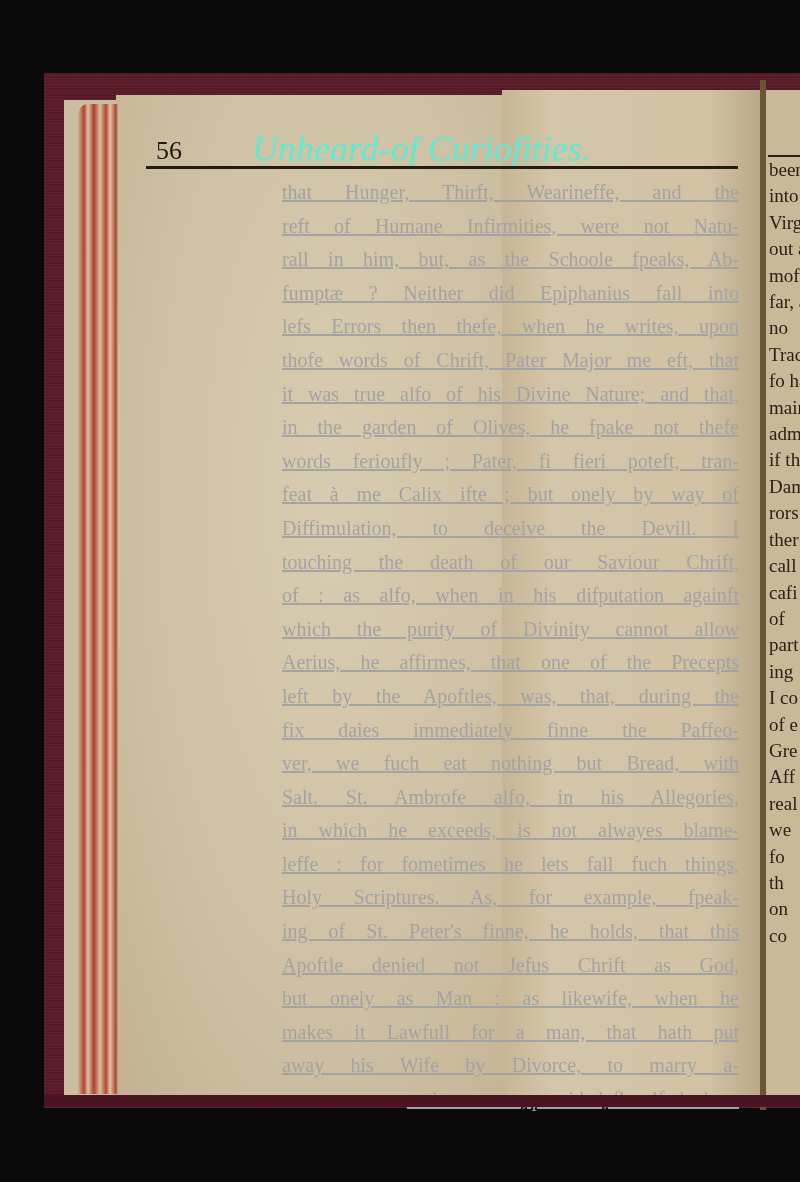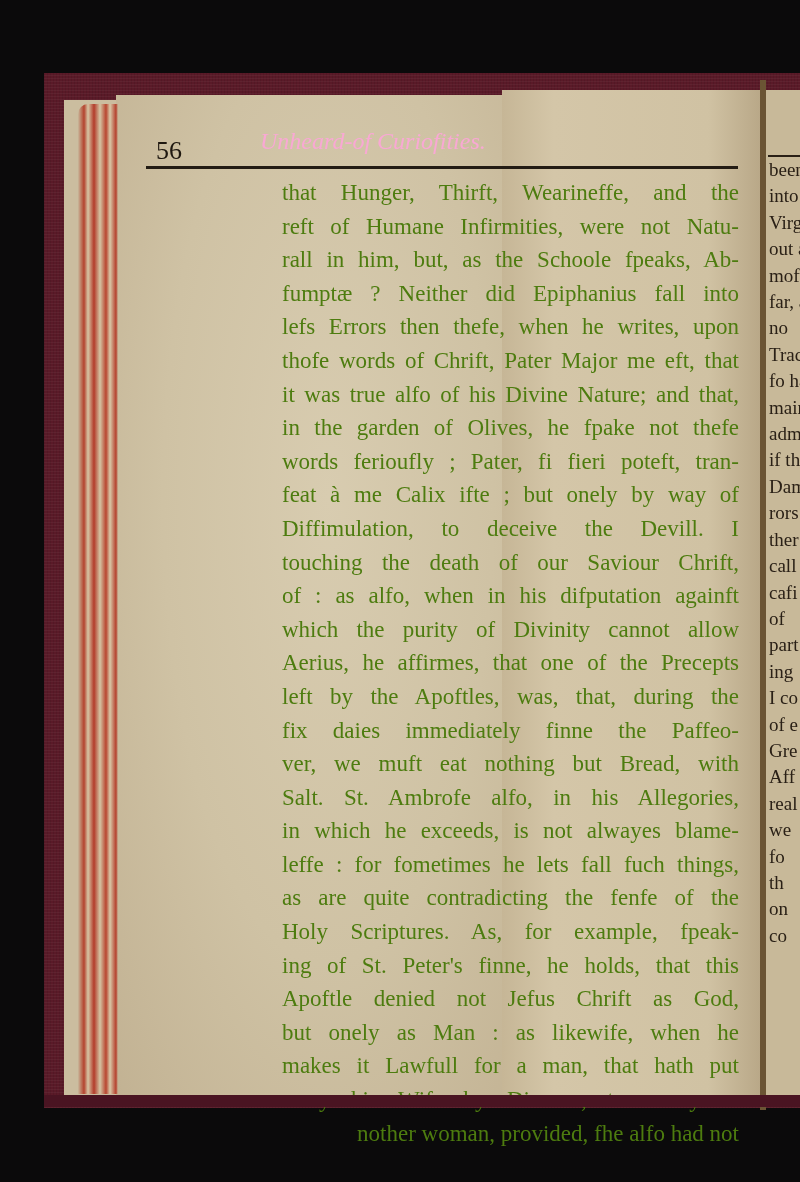--- a/index.html
+++ b/index.html
@@ -13,24 +13,24 @@
     background:radial-gradient(ellipse at 55% 40%,#d8ccb0 0%,#cfc2a4 55%,#c2b293 100%);}
   .page-right{position:absolute;left:502px;top:90px;width:258px;height:1012px;
     background:linear-gradient(90deg,#c6b696,#d4c6a8 20%,#d0c2a3 80%,#b9a888);}
   .gutter{position:absolute;left:760px;top:80px;width:6px;height:1030px;background:#6b5434;}
   .facing{position:absolute;left:766px;top:90px;width:34px;height:1012px;background:#c8b999;overflow:hidden;}
   .facing .fl{font-family:"Liberation Serif",serif;font-size:19px;color:#2a2016;line-height:26.4px;white-space:nowrap;padding-left:3px;margin-top:67px;}
   .facing .rule{position:absolute;left:2px;top:65px;width:40px;height:2px;background:#2a2016;}
   .text-area{position:absolute;left:146px;top:128px;width:600px;}
   .header{position:relative;height:36px;}
   .pno{position:absolute;left:10px;top:8px;font-size:26px;color:#1f1810;font-family:"Liberation Serif",serif;}
-  .running-title{position:absolute;left:114px;top:0;font-family:"Liberation Serif",serif;font-style:italic;font-size:24px;color:#f9a8d4;}
+  .running-title{position:absolute;left:106px;top:0;font-family:"Liberation Serif",serif;font-style:italic;font-size:36px;color:#5eead4;}
   .rule{position:absolute;left:0;top:38px;width:592px;height:3px;background:#231c14;}
   .body{position:absolute;left:136px;top:48px;width:457px;}
-  .line{font-family:"Liberation Serif",serif;font-size:23px;color:#4d7c0f;line-height:33.6px;white-space:nowrap;text-align:justify;text-align-last:justify;height:33.6px;}
+  .line{font-family:"Liberation Serif",serif;font-size:20px;color:#a3a3a3;line-height:33.6px;white-space:nowrap;text-align:justify;text-align-last:justify;height:33.6px;text-decoration:underline;}
   .line.last{text-align-last:right;}
   .bottom-band{position:absolute;left:44px;top:1095px;width:756px;height:12px;background:#4a1422;}
 </style>
 </head>
 <body>
 
 <div class="cover"></div>
 <div class="page-block"></div>
 <div class="page"></div>
 <div class="page-right"></div>
@@ -89,25 +89,24 @@
       <div class="line">in the garden of Olives, he fpake not thefe</div>
       <div class="line">words ferioufly ; Pater, fi fieri poteft, tran-</div>
       <div class="line">feat à me Calix ifte ; but onely by way of</div>
       <div class="line">Diffimulation, to deceive the Devill. I</div>
       <div class="line">touching the death of our Saviour Chrift,</div>
       <div class="line">of : as alfo, when in his difputation againft</div>
       <div class="line">which the purity of Divinity cannot allow</div>
       <div class="line">Aerius, he affirmes, that one of the Precepts</div>
       <div class="line">left by the Apoftles, was, that, during the</div>
       <div class="line">fix daies immediately finne the Paffeo-</div>
-      <div class="line">ver, we muft eat nothing but Bread, with</div>
+      <div class="line">ver, we fuch eat nothing but Bread, with</div>
       <div class="line">Salt. St. Ambrofe alfo, in his Allegories,</div>
       <div class="line">in which he exceeds, is not alwayes blame-</div>
       <div class="line">leffe : for fometimes he lets fall fuch things,</div>
-      <div class="line">as are quite contradicting the fenfe of the</div>
       <div class="line">Holy Scriptures. As, for example, fpeak-</div>
       <div class="line">ing of St. Peter's finne, he holds, that this</div>
       <div class="line">Apoftle denied not Jefus Chrift as God,</div>
       <div class="line">but onely as Man : as likewife, when he</div>
       <div class="line">makes it Lawfull for a man, that hath put</div>
       <div class="line">away his Wife by Divorce, to marry a-</div>
       <div class="line last">nother woman, provided, fhe alfo had not</div>
     </div>
 </div>
 <div class="bottom-band"></div>

